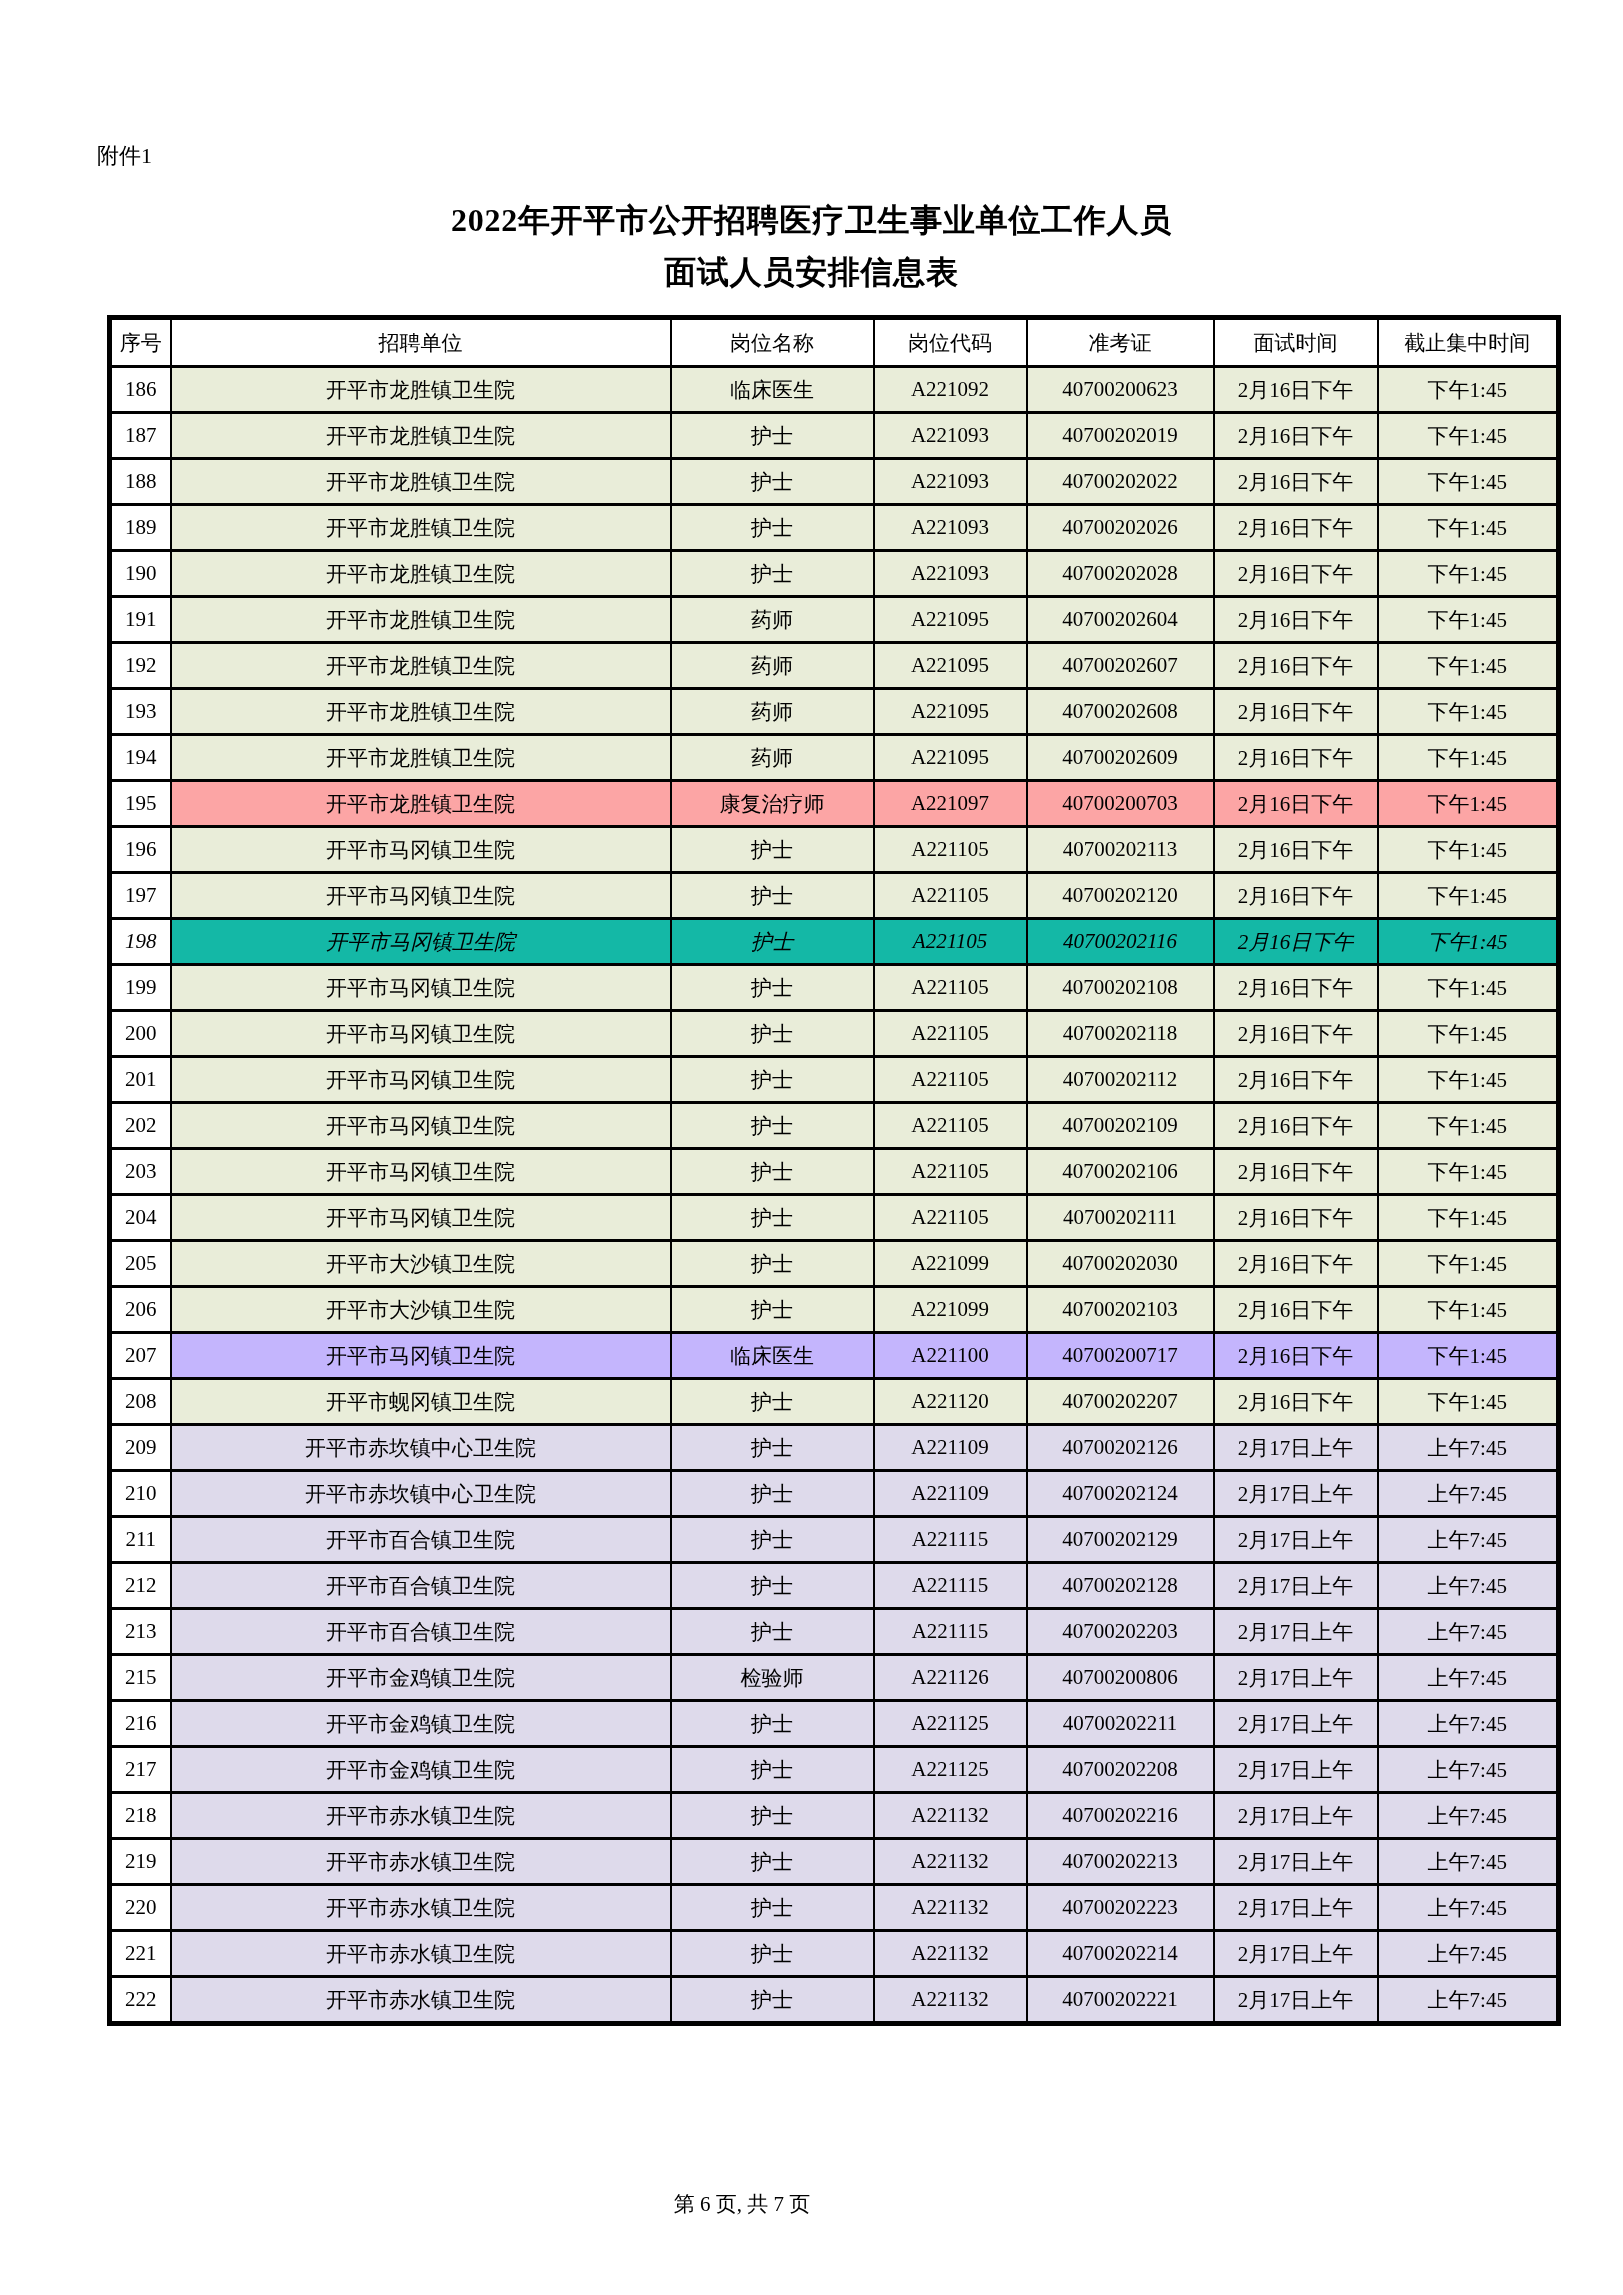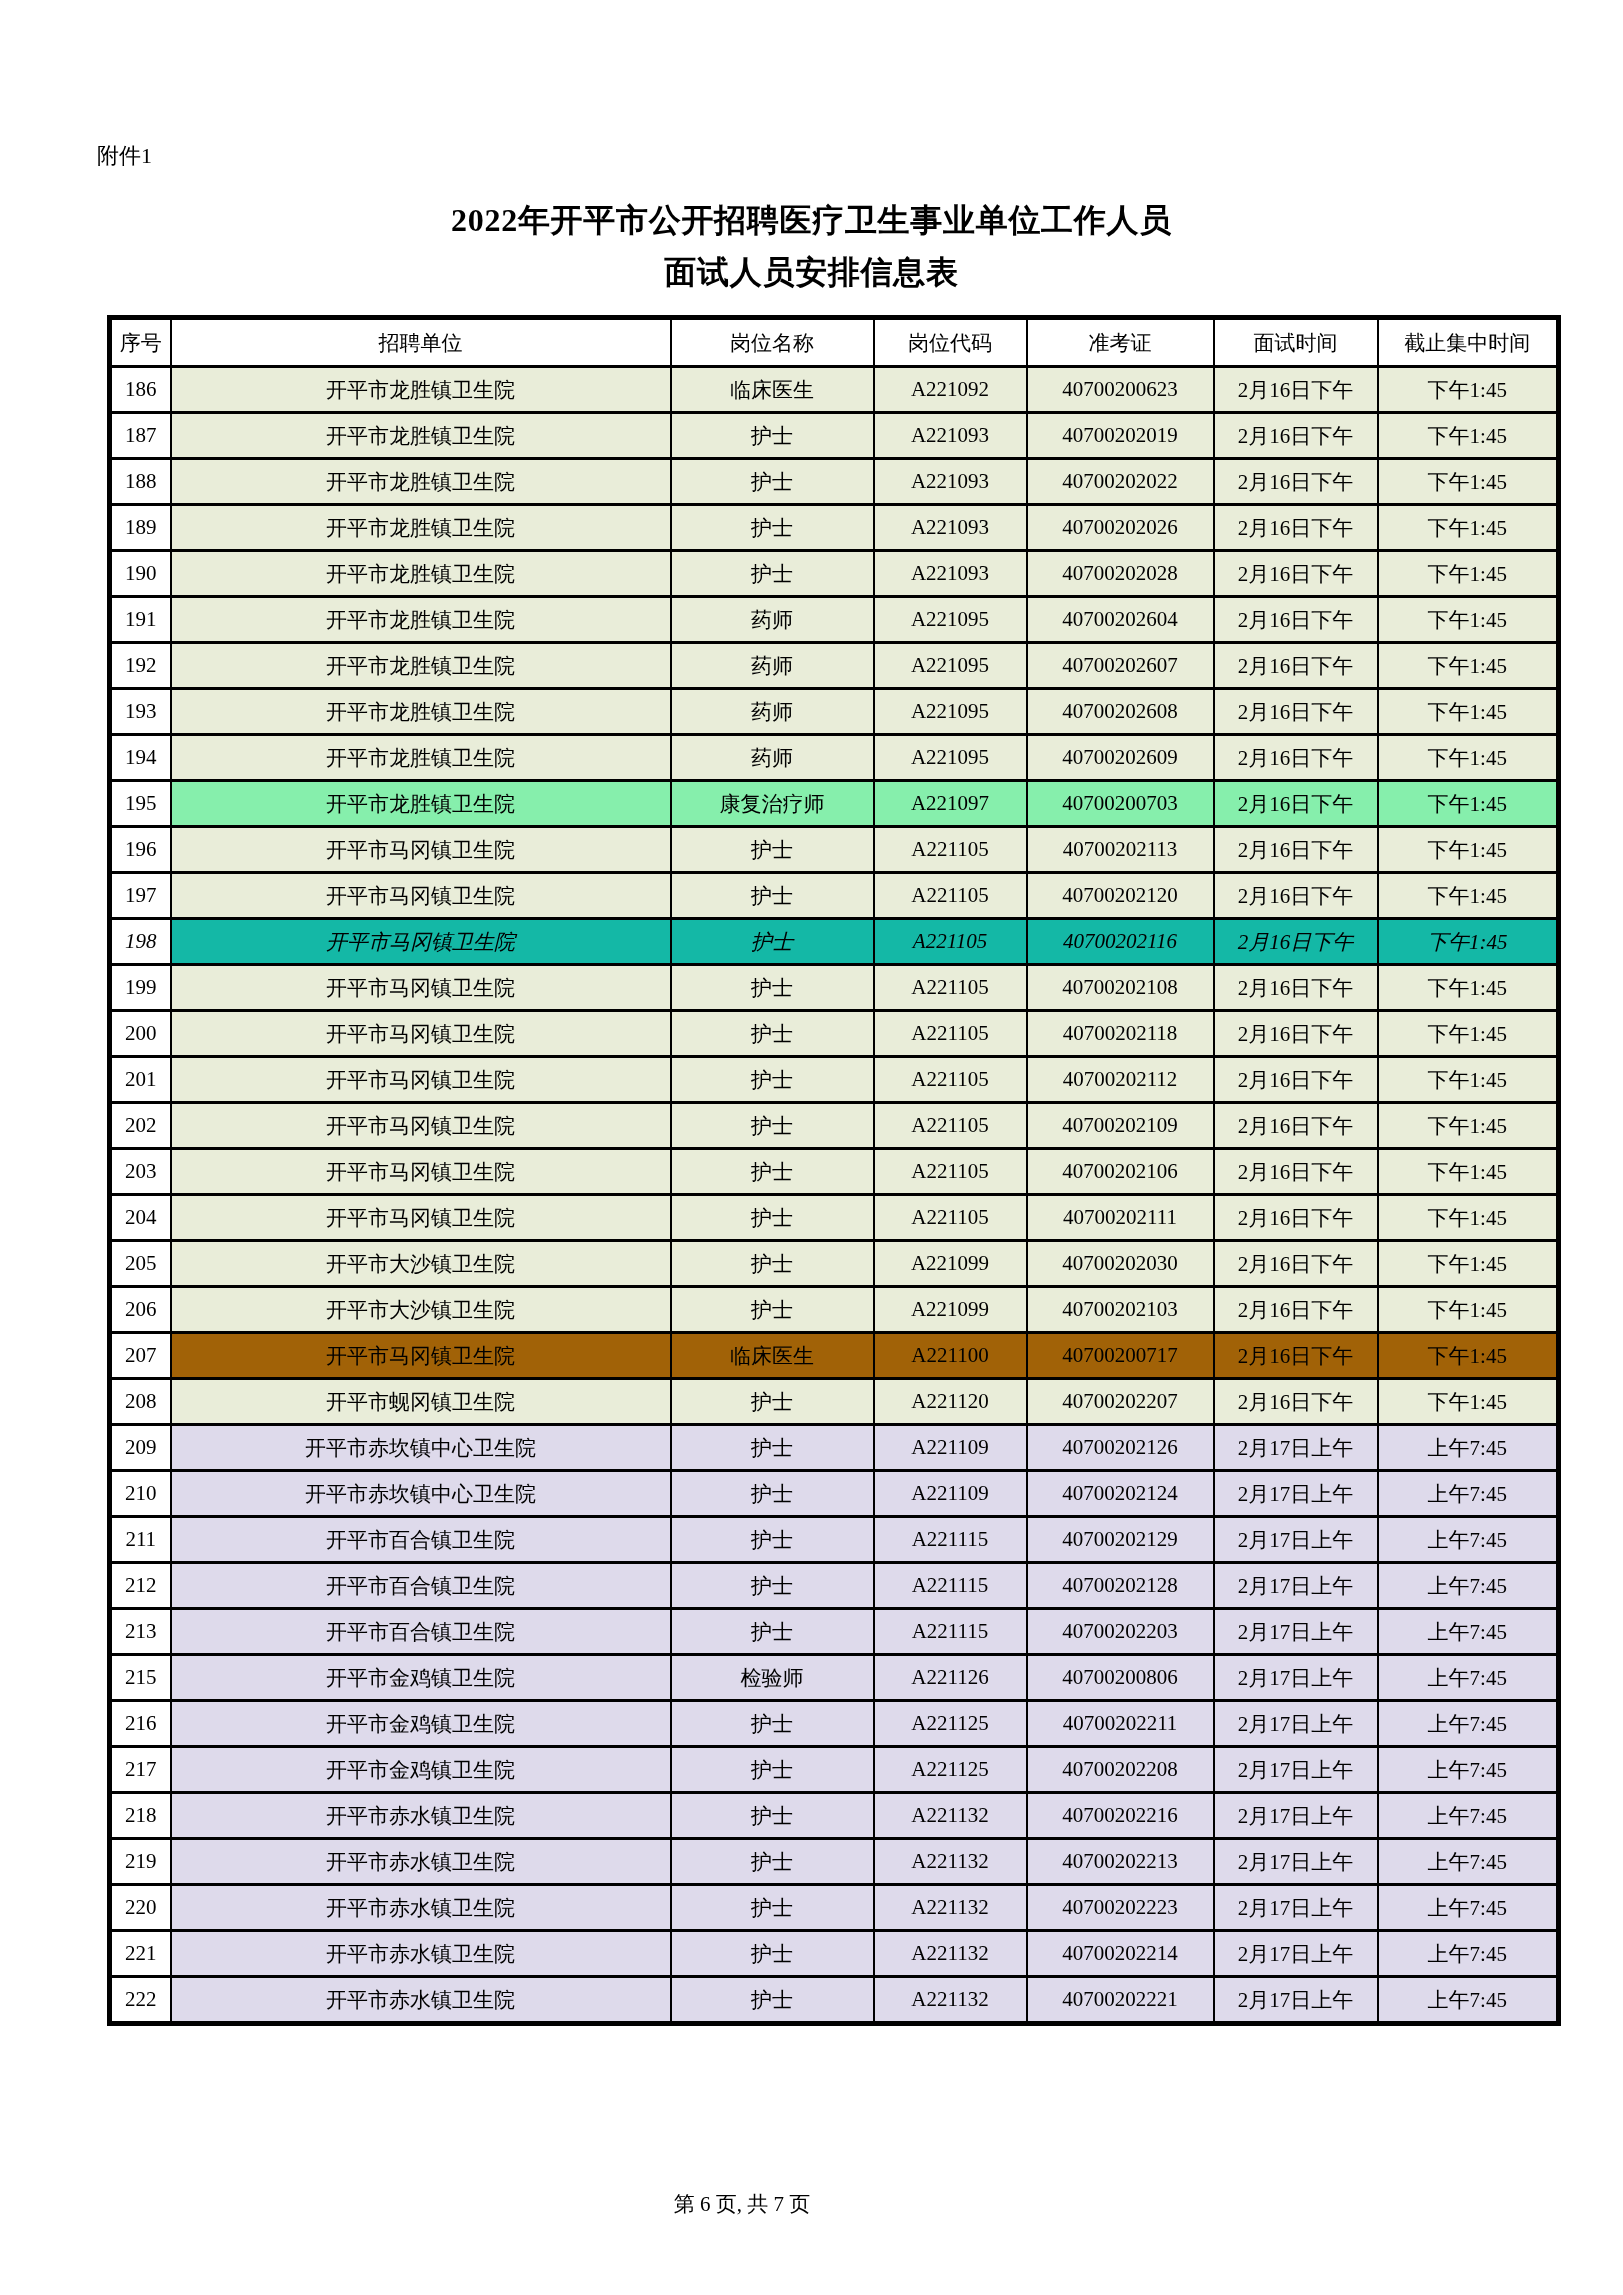--- a/index.html
+++ b/index.html
@@ -169,21 +169,21 @@
       </tr>
       <tr style="background: rgb(233, 237, 217);">
         <td>194</td>
         <td>开平市龙胜镇卫生院</td>
         <td>药师</td>
         <td>A221095</td>
         <td>40700202609</td>
         <td>2月16日下午</td>
         <td>下午1:45</td>
       </tr>
-      <tr style="background: #86efac;">
+      <tr style="background: #fca5a5;">
         <td>195</td>
         <td>开平市龙胜镇卫生院</td>
         <td>康复治疗师</td>
         <td>A221097</td>
         <td>40700200703</td>
         <td>2月16日下午</td>
         <td>下午1:45</td>
       </tr>
       <tr style="background: rgb(233, 237, 217);">
         <td>196</td>
@@ -277,21 +277,21 @@
       </tr>
       <tr style="background: rgb(233, 237, 217);">
         <td>206</td>
         <td>开平市大沙镇卫生院</td>
         <td>护士</td>
         <td>A221099</td>
         <td>40700202103</td>
         <td>2月16日下午</td>
         <td>下午1:45</td>
       </tr>
-      <tr style="background: #a16207;">
+      <tr style="background: #c4b5fd;">
         <td>207</td>
         <td>开平市马冈镇卫生院</td>
         <td>临床医生</td>
         <td>A221100</td>
         <td>40700200717</td>
         <td>2月16日下午</td>
         <td>下午1:45</td>
       </tr>
       <tr style="background: rgb(233, 237, 217);">
         <td>208</td>

